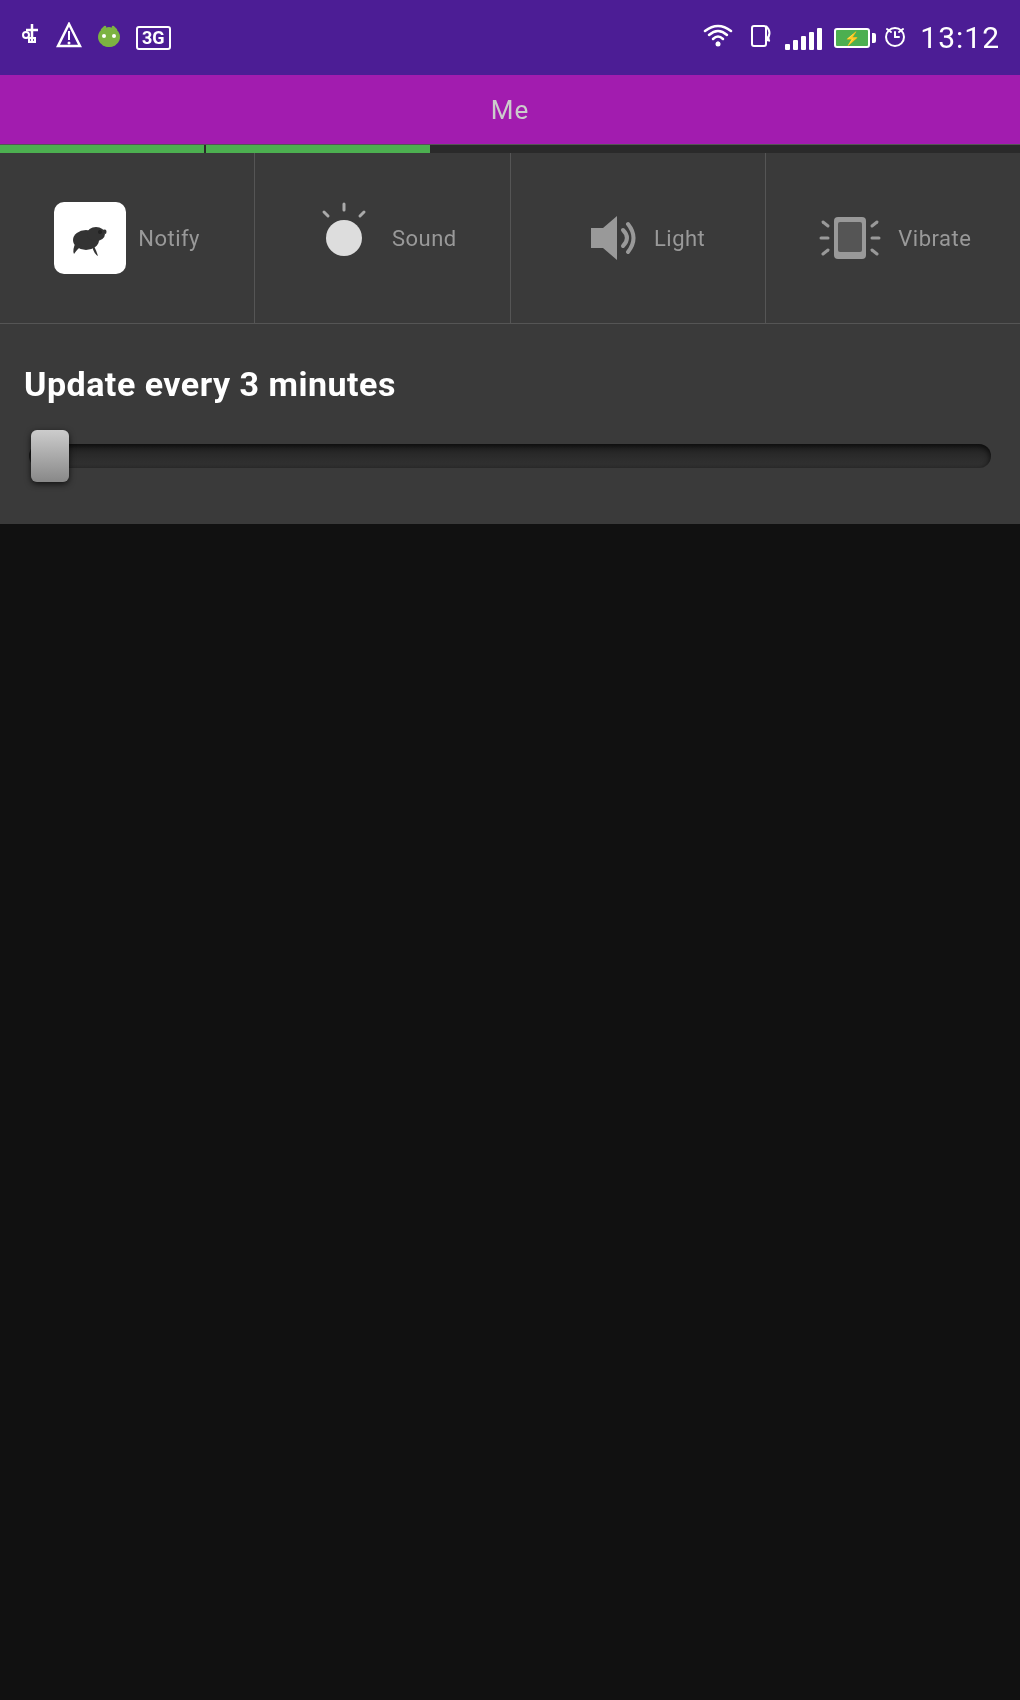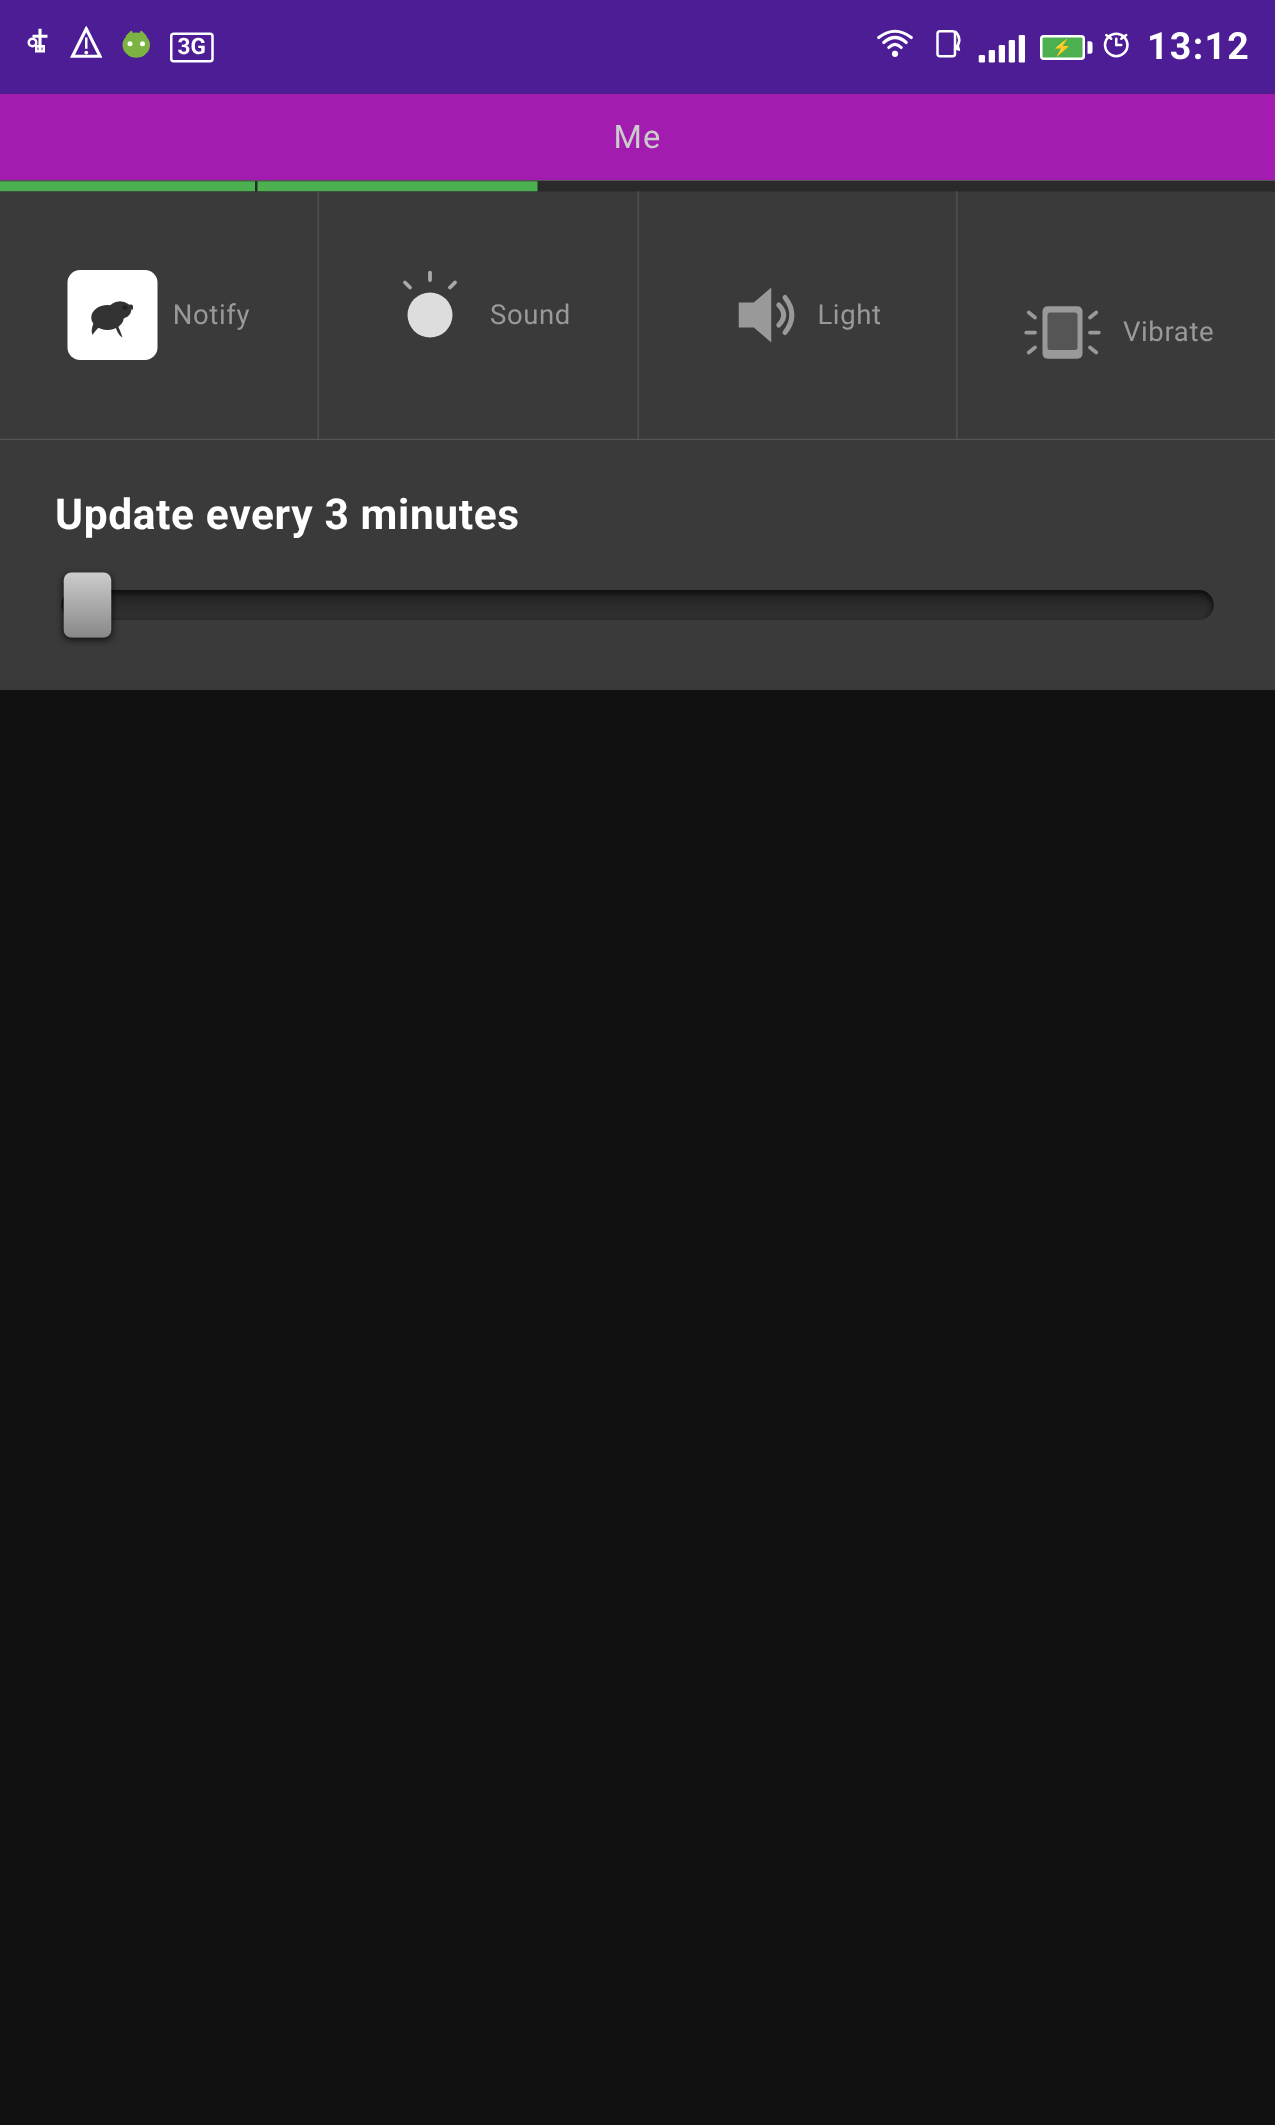--- a/index.html
+++ b/index.html
@@ -37,21 +37,21 @@
 
     .status-icon {
       color: #fff;
       font-size: 22px;
       line-height: 1;
     }
 
     .status-time {
       color: #fff;
       font-size: 30px;
-      font-weight: bold;
+      font-weight: normal;
       letter-spacing: 1px;
     }
 
     .battery-icon {
       display: inline-flex;
       align-items: center;
       position: relative;
     }
 
     .battery-body {
@@ -130,21 +130,20 @@
       justify-content: center;
       padding: 20px 10px;
       border-right: 1px solid #555;
       cursor: pointer;
       gap: 12px;
       min-height: 170px;
     }
 
     .tab-item:last-child {
       border-right: none;
-      margin-top: 28px;
     }
 
     .tab-label {
       color: #999;
       font-size: 22px;
       letter-spacing: 0.5px;
     }
 
     
     .notify-icon-wrap {
@@ -187,21 +186,21 @@
       height: 72px;
       display: flex;
       align-items: center;
       justify-content: center;
     }
 
     
     #content {
       width: 100%;
       background: #3a3a3a;
-      padding: 40px 44px;
+      padding: 40px 24px;
       min-height: 200px;
     }
 
     .update-text {
       color: #fff;
       font-size: 34px;
       font-weight: bold;
       margin-bottom: 40px;
       letter-spacing: 0.5px;
     }

